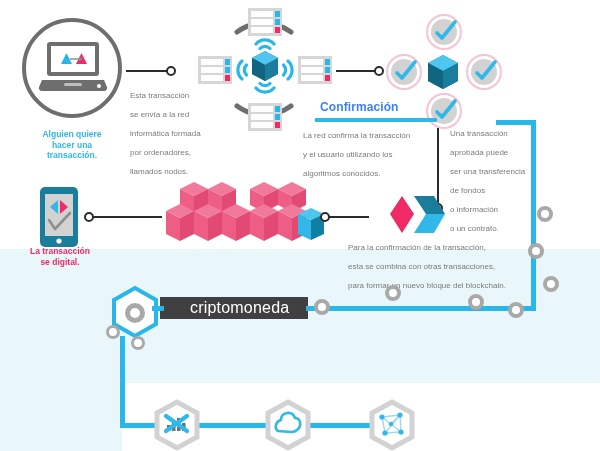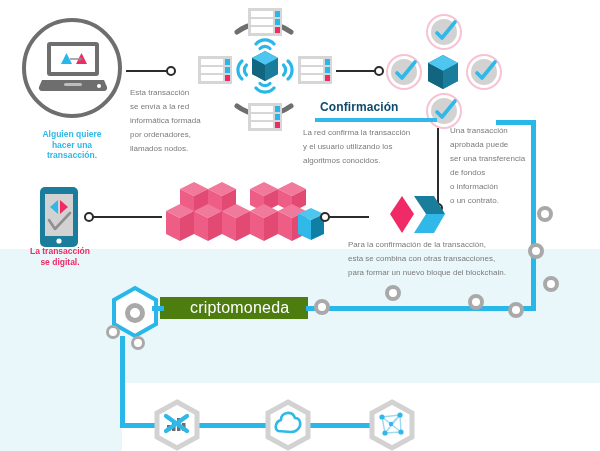--- a/index.html
+++ b/index.html
@@ -26,21 +26,21 @@
   }
   .band-bottom-left{
     position:absolute;left:0;top:249px;width:122px;height:202px;background:#e9f7fb;
   }
 
   
   .body-text{
     position:absolute;
     color:#7b7b7b;
     font-size:8px;
-    line-height:14px;
+    line-height:19px;
     letter-spacing:0px;
     white-space:pre-line;
   }
   .caption-blue{
     position:absolute;
     color:#2fb8e8;
     font-size:8.5px;
     font-weight:bold;
     line-height:10.5px;
     text-align:center;
@@ -50,33 +50,33 @@
     position:absolute;
     color:#ef2a66;
     font-size:8.5px;
     font-weight:bold;
     line-height:10.5px;
     text-align:center;
     white-space:pre-line;
   }
   .heading-pink{
     position:absolute;
-    color:#0c4a6e;
+    color:#3b82f6;
     font-size:12px;
     font-weight:bold;
     letter-spacing:.1px;
   }
   .heading-rule{
     position:absolute;
     background:#2fb8e8;
     height:4px;
   }
   .banner{
     position:absolute;
-    background:#4d7c0f;
+    background:#404040;
     display:flex;align-items:center;
   }
   .banner span{
     color:#ffffff;font-size:16px;font-weight:normal;padding-left:30px;letter-spacing:.2px;
   }
 
   
   .hline{position:absolute;background:#2b2b2b;height:2px;}
   .vline{position:absolute;background:#2b2b2b;width:2px;}
   .dot-o{

